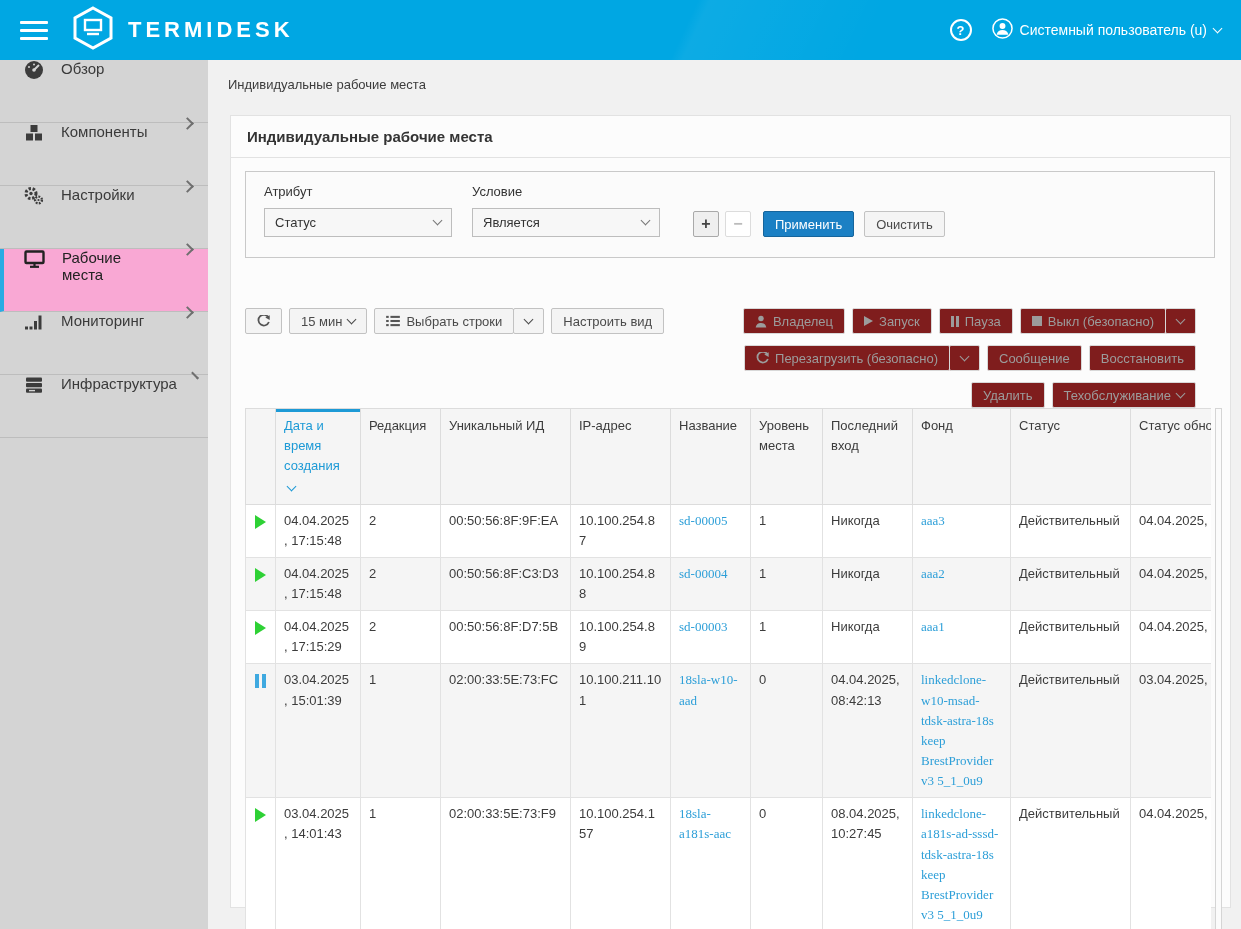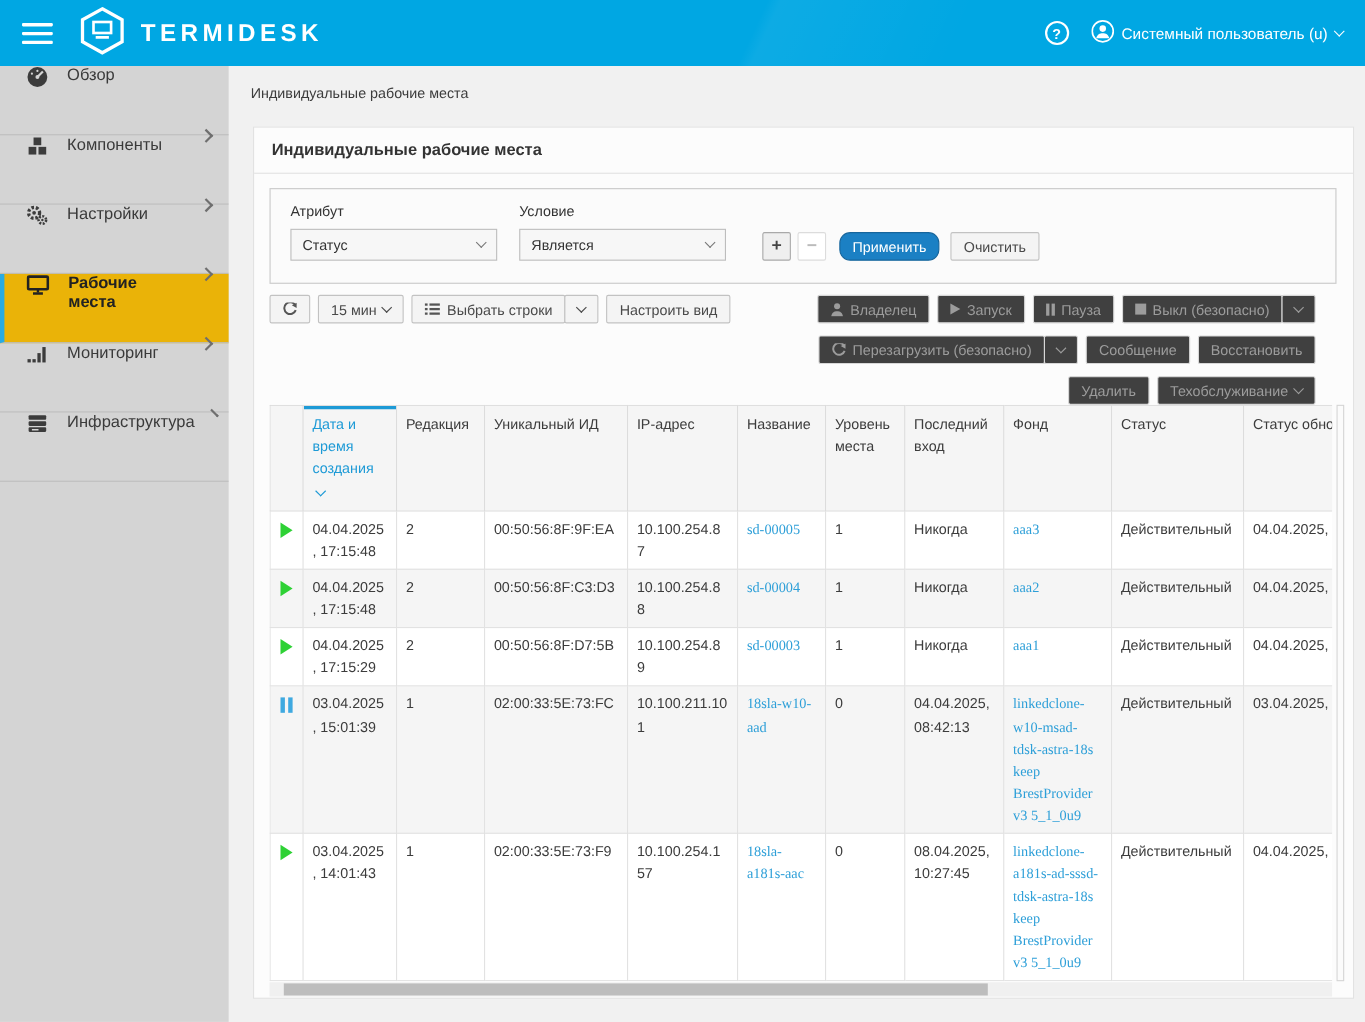--- a/index.html
+++ b/index.html
@@ -23,21 +23,21 @@
           border-bottom:1.5px solid currentColor; transform:rotate(45deg); margin-top:-4px; }
   .chev.right { transform:rotate(-45deg); width:9px; height:9px; border-width:2px; }
 
   
   .layout { display:flex; height:869px; }
   .sidebar { width:208px; background:#d4d4d4; flex-shrink:0; }
   .side-item { height:63px; display:flex; align-items:flex-start; gap:17px; padding:0 16px 0 24px;
                border-bottom:1px solid #bdbdbd; color:#3a3a3a; font-size:15px; cursor:pointer; }
   .side-item svg { flex-shrink:0; }
   .side-item .chev.right { margin-left:auto; color:#6f6f6f; }
-  .side-item.active { background:#eab308; border-left:4px solid #29abe3; padding-left:20px; font-weight:bold; color:#222; }
+  .side-item.active { background:#f9a8d4; border-left:4px solid #29abe3; padding-left:20px; font-weight:normal; color:#222; }
 
   .main { flex:1; background:#f1f1f1; }
   .breadcrumb { padding:17px 0 0 20px; font-size:13px; color:#3c3c3c; }
 
   
   .card { margin:23px 10px 0 22px; background:#fcfcfc; border:1px solid #e2e2e2; height:793px;
           display:flex; flex-direction:column; }
   .card-title { padding:12px 16px; font-size:15px; font-weight:bold; color:#333; border-bottom:1px solid #e2e2e2; }
   .card-body { padding:13px 7px 0 14px; flex:1; display:flex; flex-direction:column; }
 
@@ -50,27 +50,27 @@
          justify-content:space-between; padding:0 10px; font-size:13px; color:#333; cursor:pointer; }
   .sel .chev { color:#777; }
   .w188 { width:188px; } .w210 { width:210px; }
   .filter-actions { display:flex; align-items:center; margin-left:13px; }
   .sq-btn { width:26px; height:26px; display:flex; align-items:center; justify-content:center;
             background:#efefef; border:1px solid #a9a9a9; font-size:16px; font-weight:bold; color:#444;
             border-radius:2px; cursor:pointer; }
   .sq-btn.disabled { background:#fff; border-color:#dcdcdc; color:#bbb; cursor:default; }
   .btn { height:26px; padding:0 11px; display:inline-flex; align-items:center; gap:6px; background:#f4f4f4;
          border:1px solid #c2c2c2; border-radius:2px; font-size:13px; color:#4a4a4a; cursor:pointer; white-space:nowrap; }
-  .btn-primary { background:#1b80c4; border-color:#16659c; color:#fff;border-radius:10px; }
-  .btn.dis { color:#9c9c9c; background:#404040; border-color:#d8d8d8; cursor:default;text-align:center; }
+  .btn-primary { background:#1b80c4; border-color:#16659c; color:#fff; }
+  .btn.dis { color:#9c9c9c; background:#7f1d1d; border-color:#d8d8d8; cursor:default;text-align:center; }
   .ml6 { margin-left:6px; } .ml12 { margin-left:12px; } .ml10 { margin-left:10px; }
 
   
   .toolbar { display:flex; justify-content:space-between; margin-top:10px; }
-  .tb-left, .tb-right { display:flex; flex-direction:column; gap:11px; }
+  .tb-left, .tb-right { display:flex; flex-direction:column; gap:11px;margin-top:40px; }
   .tb-right { align-items:flex-end; padding-right:27px; }
   .tb-row { display:flex; gap:7px; }
   .btn-group { display:flex; }
   .btn-group .btn + .btn { margin-left:-1px; }
   .btn .chev { color:inherit; }
 
   
   .ic-play { width:0; height:0; border-left:9px solid currentColor; border-top:5px solid transparent; border-bottom:5px solid transparent; }
   .ic-pause { display:inline-flex; gap:2px; }
   .ic-pause i { width:3px; height:11px; background:currentColor; }

